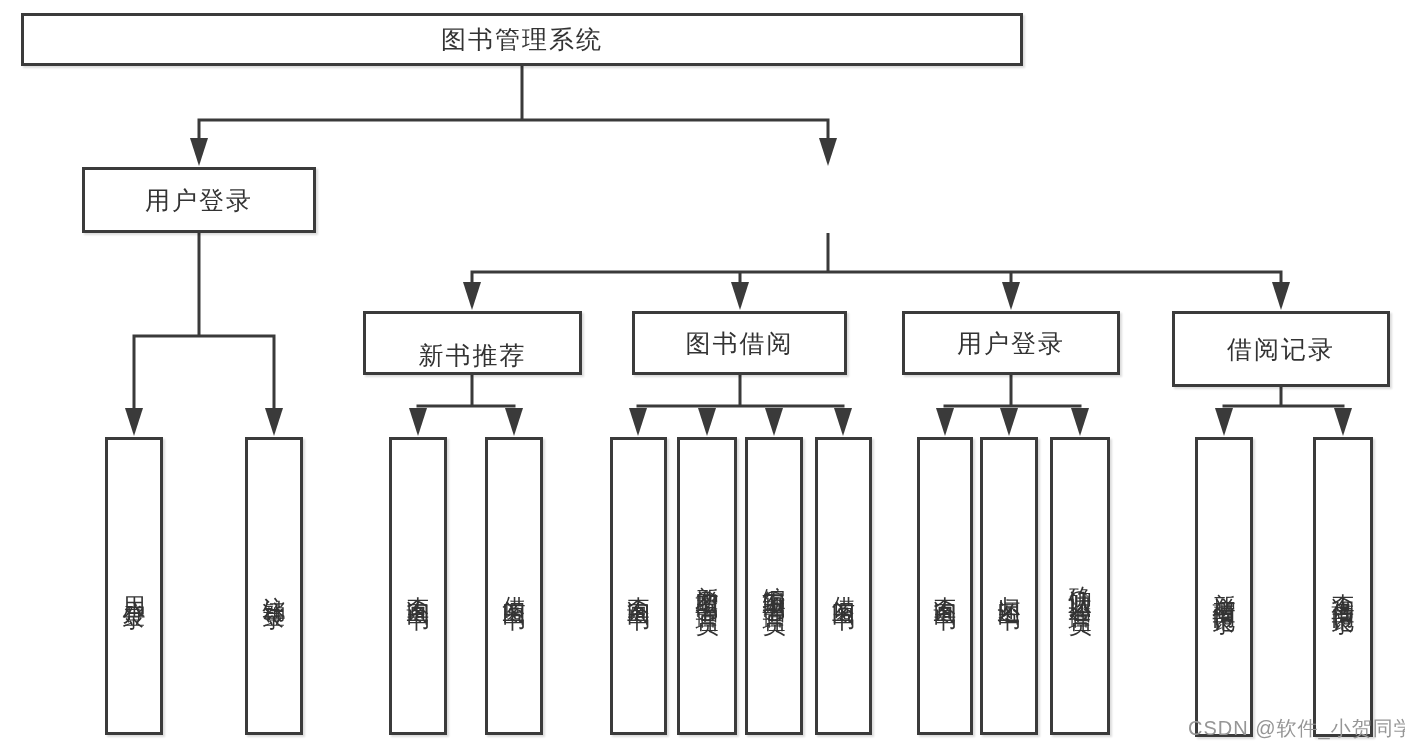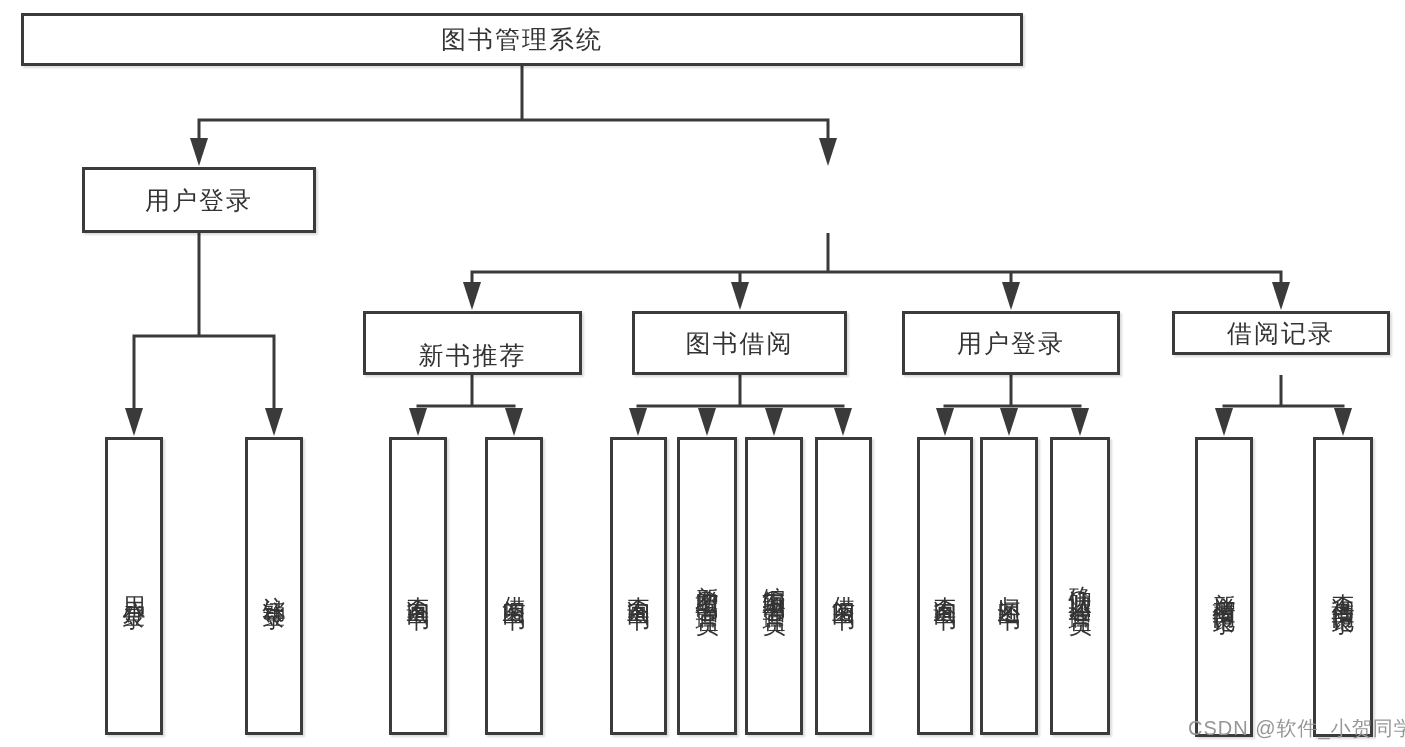--- a/index.html
+++ b/index.html
@@ -110,21 +110,21 @@
 
   <div class="node" style="left:363px; top:311px; width:219px; height:64px;align-items:flex-end;">
     <span class="hlabel">新书推荐</span>
   </div>
   <div class="node" style="left:632px; top:311px; width:215px; height:64px;">
     <span class="hlabel">图书借阅</span>
   </div>
   <div class="node" style="left:902px; top:311px; width:218px; height:64px;">
     <span class="hlabel">用户登录</span>
   </div>
-  <div class="node" style="left:1172px; top:311px; width:218px; height:44px;">
+  <div class="node" style="left:1172px; top:311px; width:218px; height:76px;">
     <span class="hlabel">借阅记录</span>
   </div>
 
   <div class="node" style="left:105px; top:437px; width:58px; height:298px;">
     <span class="vlabel">用户登录</span>
   </div>
   <div class="node" style="left:245px; top:437px; width:58px; height:298px;">
     <span class="vlabel">注销登录</span>
   </div>
 

